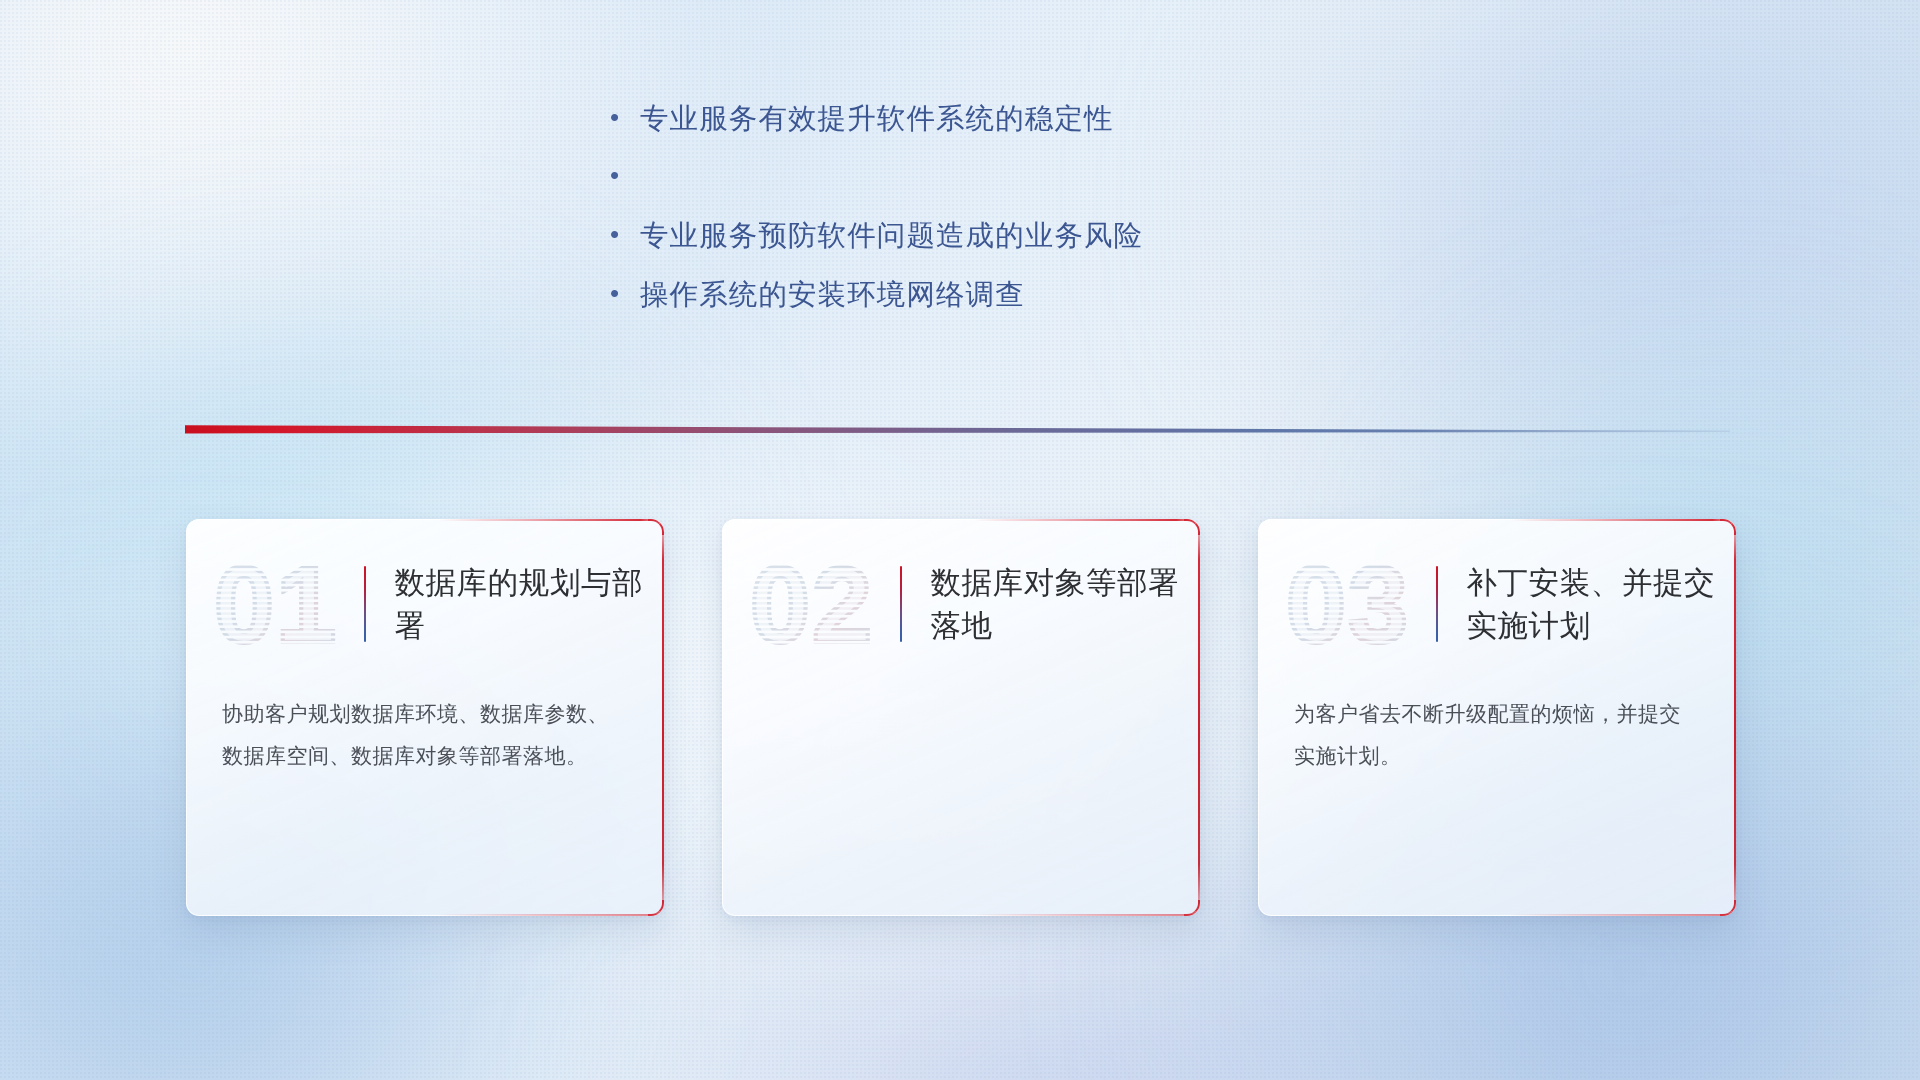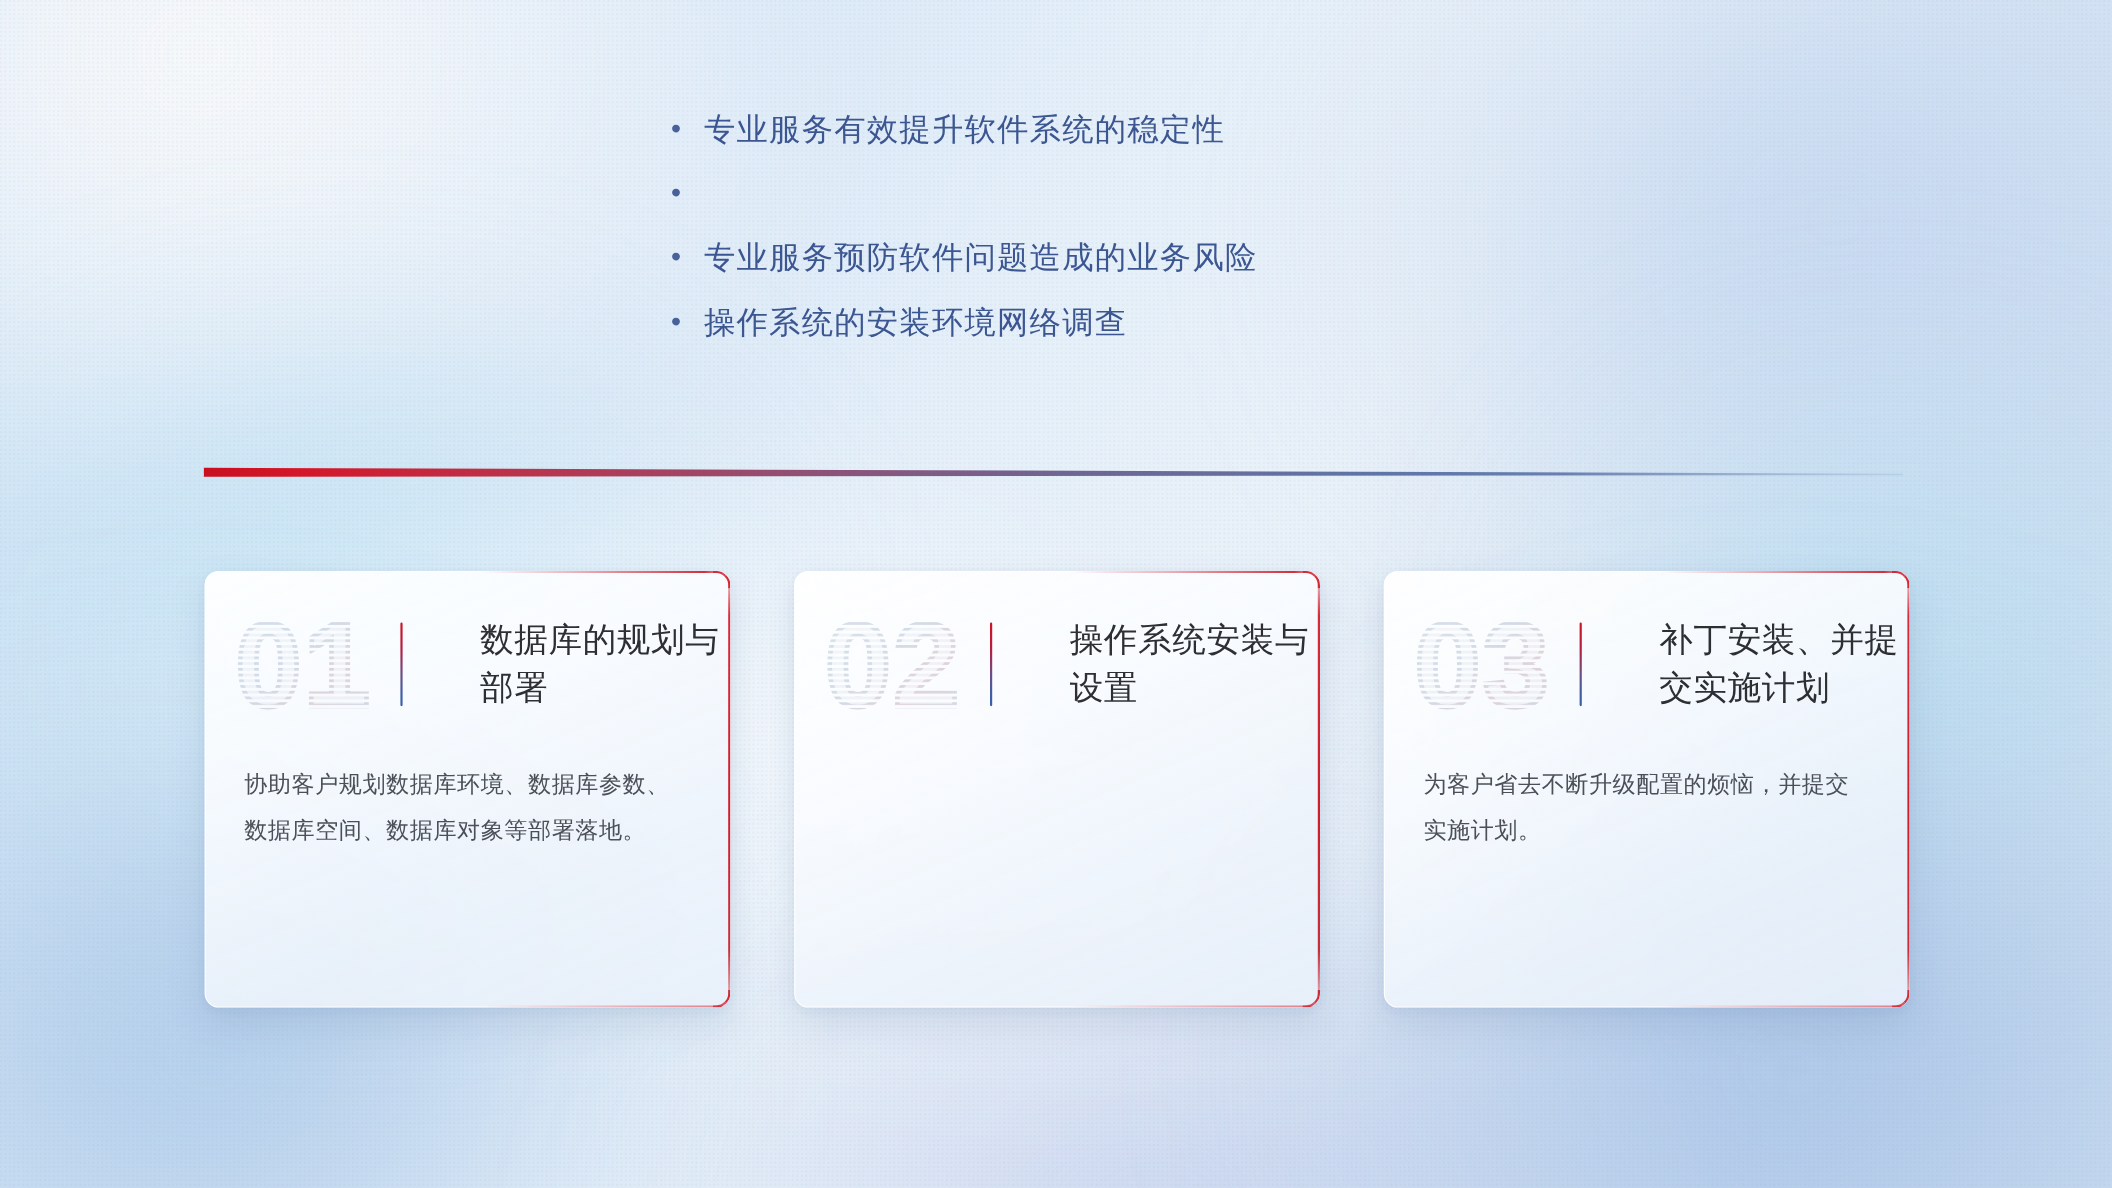--- a/index.html
+++ b/index.html
@@ -252,21 +252,20 @@
     border-radius: 2px;
     background: linear-gradient(180deg, #cf1326 0%, #b61e3e 30%, #6a4f86 62%, #3c5fa8 88%, #3a5ea8 100%);
   }
   .card-title {
     flex: 1 1 auto;
     font-size: 30.5px;
     line-height: 1.42;
     color: #2d2f33;
     font-weight: 500;
     letter-spacing: 0.6px;
-    margin-left: 42px;
   }
   .card-desc {
     position: relative;
     padding: 0 36px 0 36px;
     margin-top: 4px;
     font-size: 21px;
     line-height: 1.98;
     color: #4b5058;
     letter-spacing: 0.5px;
   }
@@ -397,21 +396,21 @@
               <rect x="0" y="0" width="130" height="108" fill="url(#stripes2)"></rect>
             </mask>
           </defs>
           <g mask="url(#numMask2)">
             <text x="2" y="92" font-family="'Liberation Sans', sans-serif" font-size="108" font-weight="700" letter-spacing="2" fill="none" stroke="url(#numTint2)" stroke-width="4.2">02</text>
             <text x="2" y="92" font-family="'Liberation Sans', sans-serif" font-size="108" font-weight="700" letter-spacing="2" fill="url(#numTint2)" opacity="0.30">02</text>
           </g>
         </svg>
       </div>
       <div class="card-sep"></div>
-      <div class="card-title">操作系统安装与设置</div>
+      <div class="card-title">数据库对象等部署落地</div>
     </div>
   </div>
 
   <div class="card">
     <div class="card-accent">
       <div class="card-accent-t"></div>
       <div class="card-accent-r"></div>
       <div class="card-accent-b"></div>
       <div class="card-accent-corner-tr"></div>
       <div class="card-accent-corner-br"></div>

